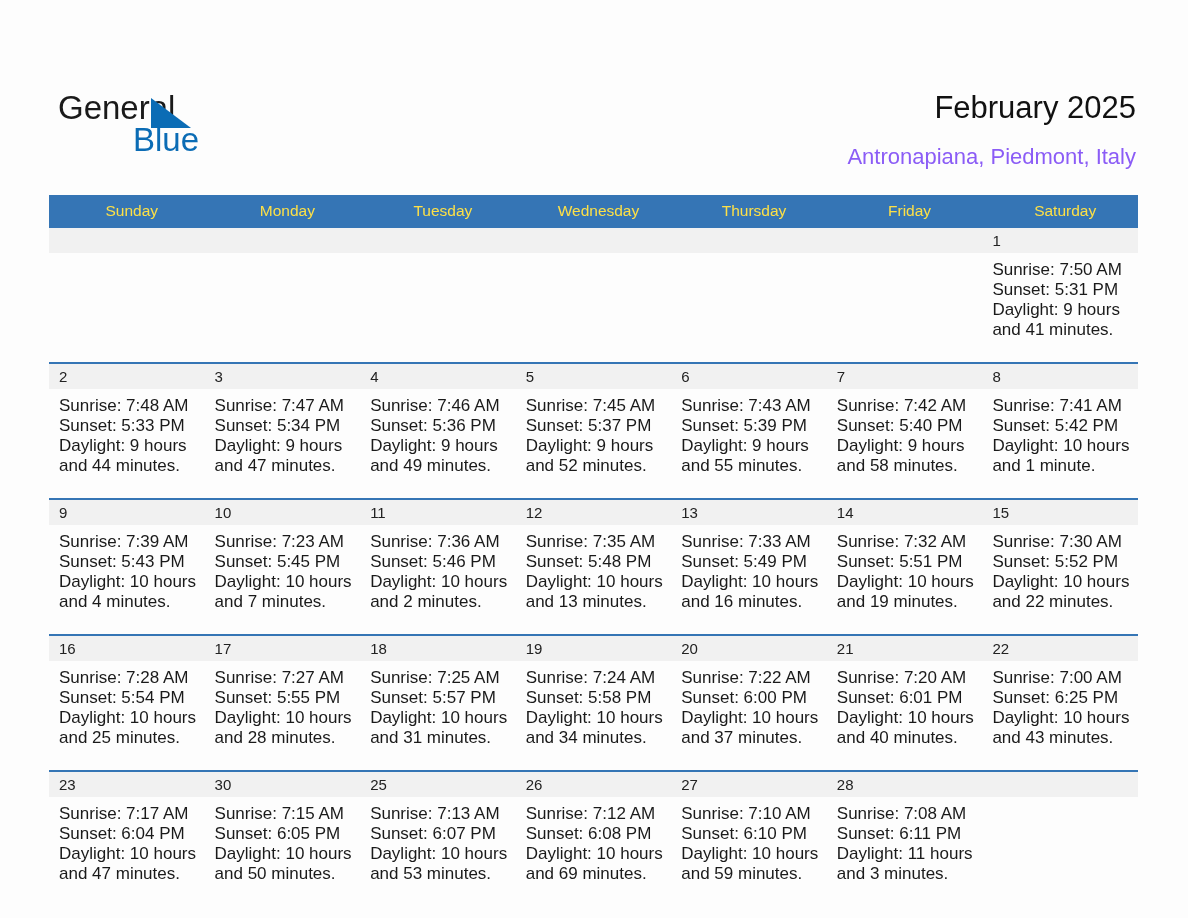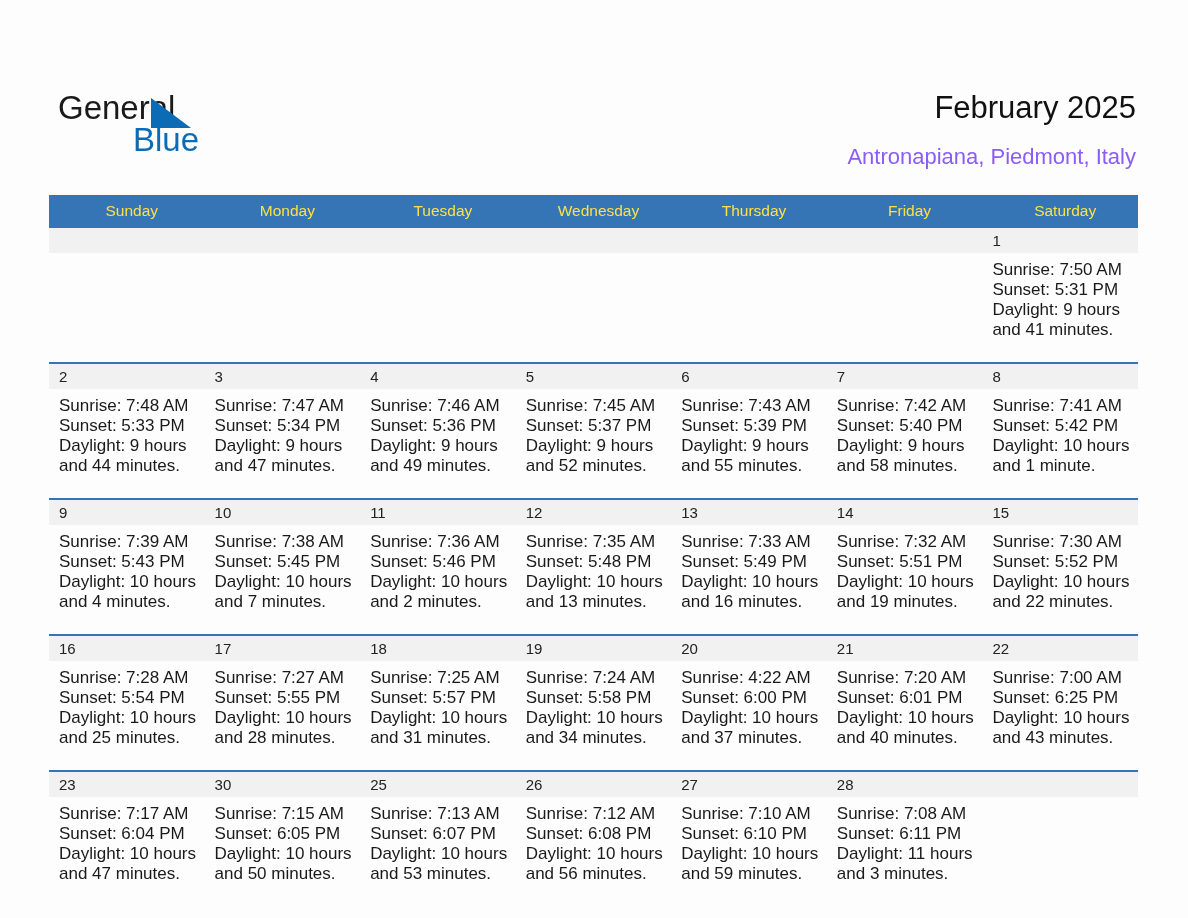--- a/index.html
+++ b/index.html
@@ -290,21 +290,21 @@
             <div class="cell-body">
               <div>Sunrise: 7:39 AM</div>
               <div>Sunset: 5:43 PM</div>
               <div>Daylight: 10 hours</div>
               <div>and 4 minutes.</div>
             </div>
           </td>
           <td>
             <div class="daynum-strip">10</div>
             <div class="cell-body">
-              <div>Sunrise: 7:38 AM</div>
+              <div>Sunrise: 7:23 AM</div>
               <div>Sunset: 5:45 PM</div>
               <div>Daylight: 10 hours</div>
               <div>and 7 minutes.</div>
             </div>
           </td>
           <td>
             <div class="daynum-strip">11</div>
             <div class="cell-body">
               <div>Sunrise: 7:36 AM</div>
               <div>Sunset: 5:46 PM</div>
@@ -382,21 +382,21 @@
             <div class="cell-body">
               <div>Sunrise: 7:24 AM</div>
               <div>Sunset: 5:58 PM</div>
               <div>Daylight: 10 hours</div>
               <div>and 34 minutes.</div>
             </div>
           </td>
           <td>
             <div class="daynum-strip">20</div>
             <div class="cell-body">
-              <div>Sunrise: 4:22 AM</div>
+              <div>Sunrise: 7:22 AM</div>
               <div>Sunset: 6:00 PM</div>
               <div>Daylight: 10 hours</div>
               <div>and 37 minutes.</div>
             </div>
           </td>
           <td>
             <div class="daynum-strip">21</div>
             <div class="cell-body">
               <div>Sunrise: 7:20 AM</div>
               <div>Sunset: 6:01 PM</div>
@@ -441,21 +441,21 @@
               <div>Daylight: 10 hours</div>
               <div>and 53 minutes.</div>
             </div>
           </td>
           <td>
             <div class="daynum-strip">26</div>
             <div class="cell-body">
               <div>Sunrise: 7:12 AM</div>
               <div>Sunset: 6:08 PM</div>
               <div>Daylight: 10 hours</div>
-              <div>and 56 minutes.</div>
+              <div>and 69 minutes.</div>
             </div>
           </td>
           <td>
             <div class="daynum-strip">27</div>
             <div class="cell-body">
               <div>Sunrise: 7:10 AM</div>
               <div>Sunset: 6:10 PM</div>
               <div>Daylight: 10 hours</div>
               <div>and 59 minutes.</div>
             </div>

